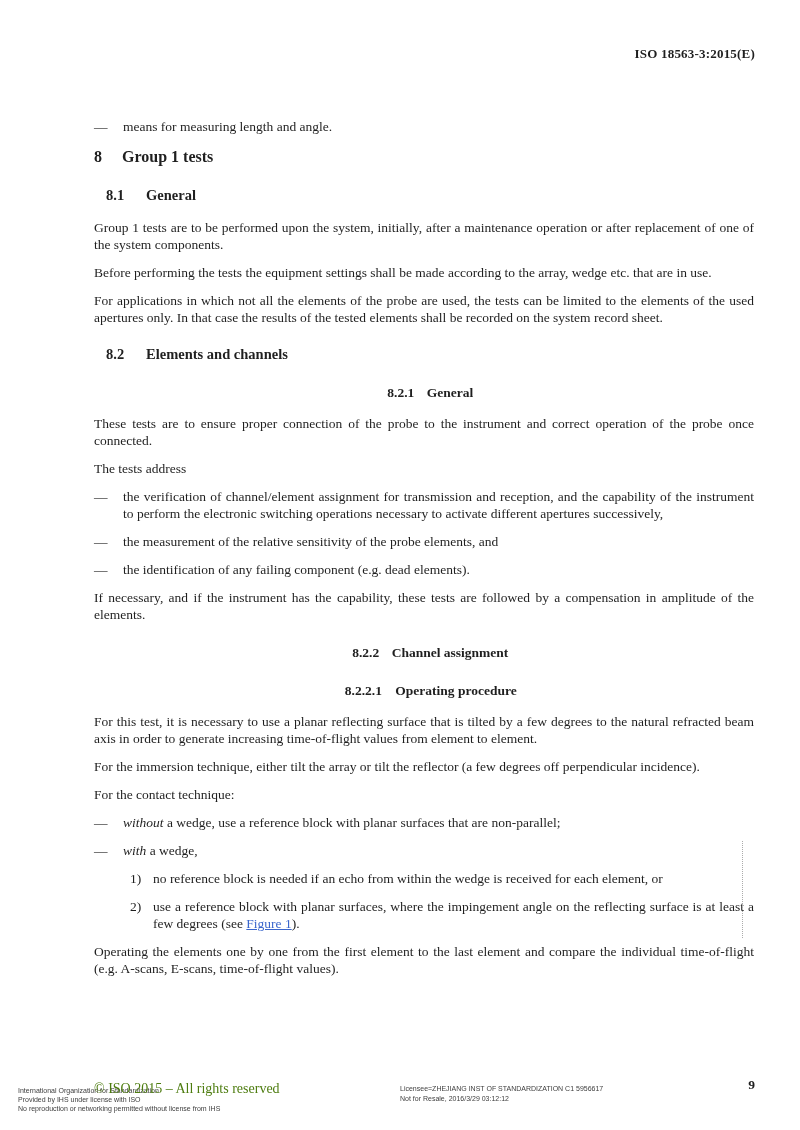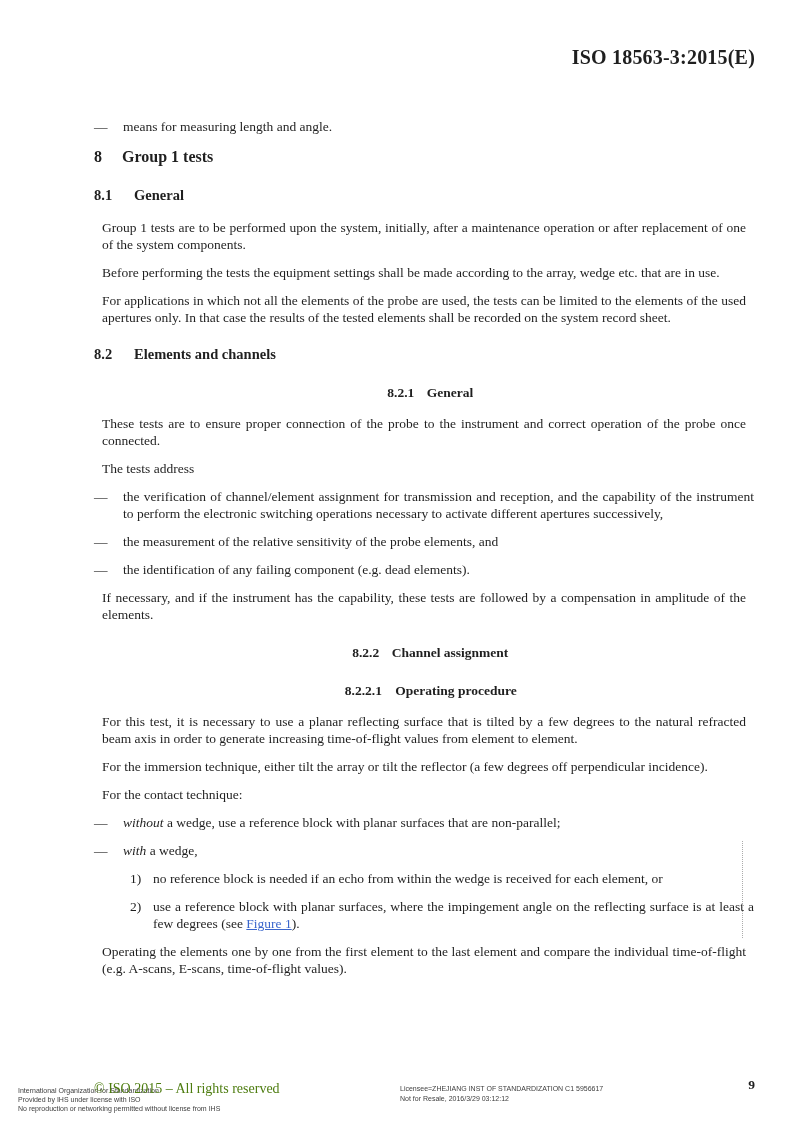--- a/index.html
+++ b/index.html
@@ -13,35 +13,35 @@
     font-family: "Liberation Serif", serif;
     color: var(--text-color);
     overflow: hidden;
   }
   .running-header {
     position: absolute;
     top: 46px;
     left: 94px;
     right: 45px;
     text-align: right;
-    font-size: 20px;
+    font-size: 13px;
     font-weight: bold;
     letter-spacing: 0.2px;
   }
   .content {
     position: absolute;
     top: 107px;
     left: 94px;
     width: 660px;
     font-size: 13.5px;
     line-height: 17px;
   }
-  .content p { text-align: justify; margin: 11px 8px; }
+  .content p { text-align: justify; margin: 11px 0; }
   h2.h-sec { font-size: 16px; line-height: 20px; margin: 12px 0 17px; }
-  h3.h-sec { font-size: 14.5px; line-height: 18px; margin: 19px 0 15px; }
+  h3.h-sec { font-size: 14.5px; line-height: 18px; margin: 19px 12px 15px; }
   h4.h-sec { font-size: 13.5px; line-height: 17px; margin: 21px 0 14px; text-align: center; }
   .hnum { display: inline-block; }
   .hnum.w1 { width: 28px; }
   .hnum.w2 { width: 40px; }
   .hnum.w3 { width: 52px; }
   .hnum.w4 { width: 64px; }
   .dash-item {
     position: relative;
     padding-left: 29px;
     text-align: justify;

